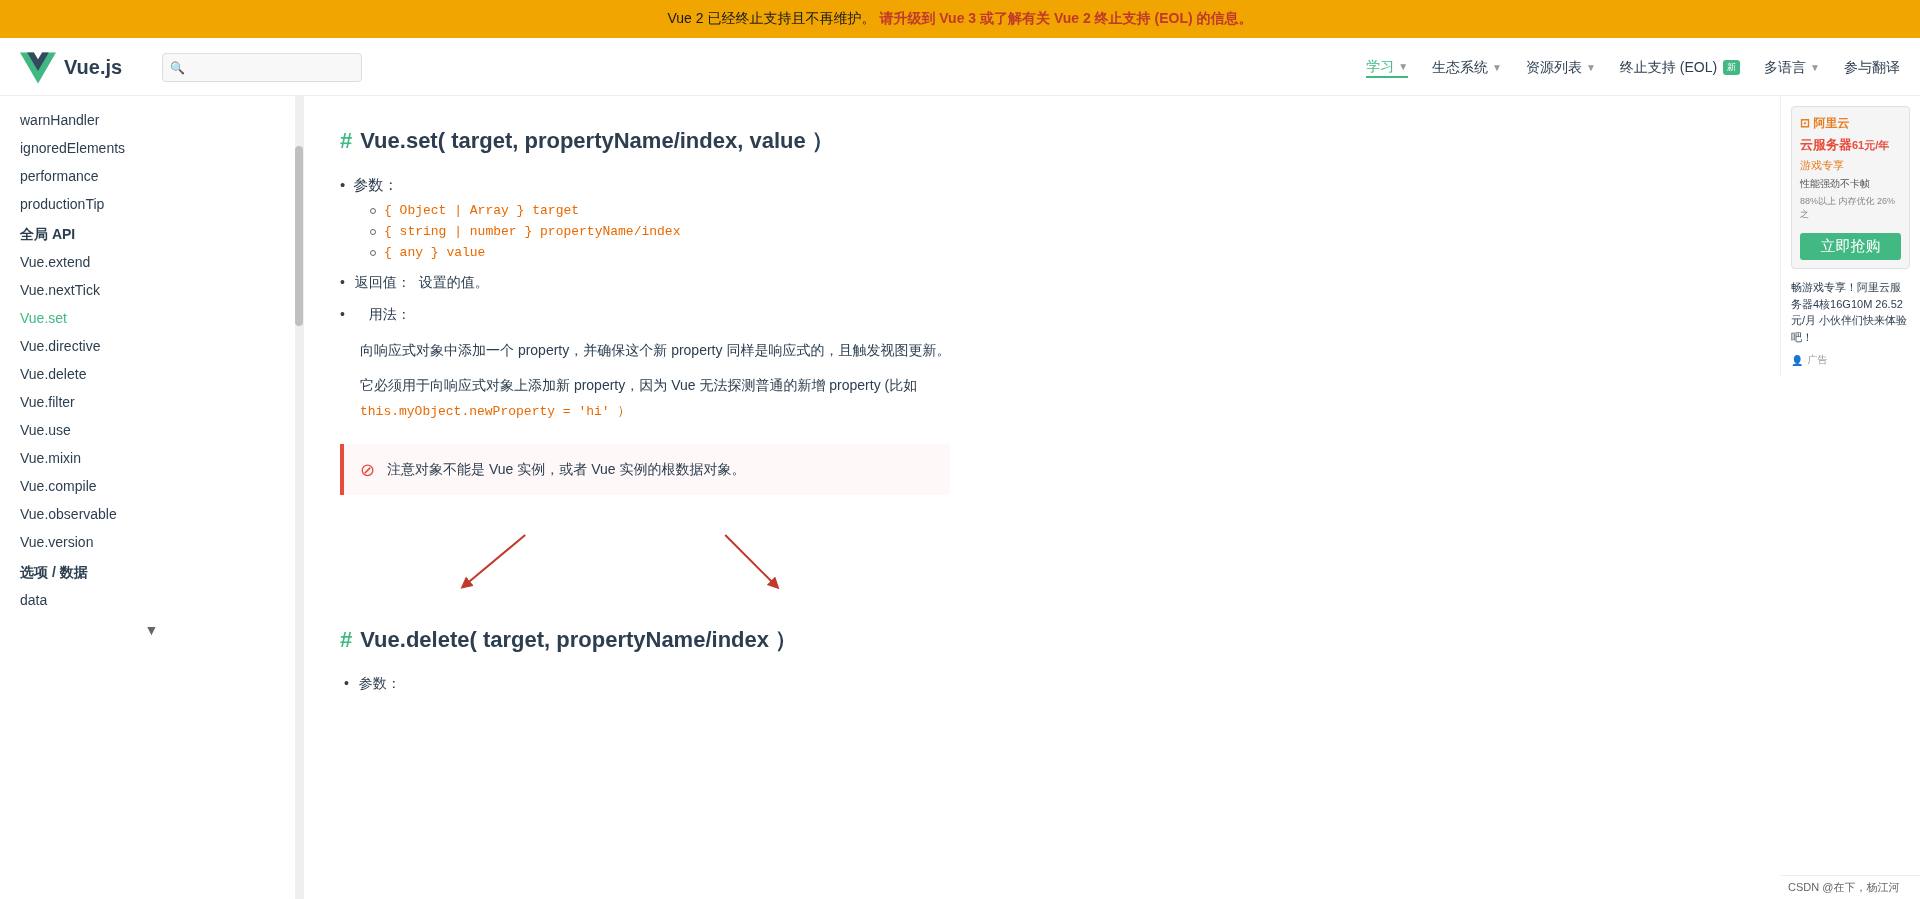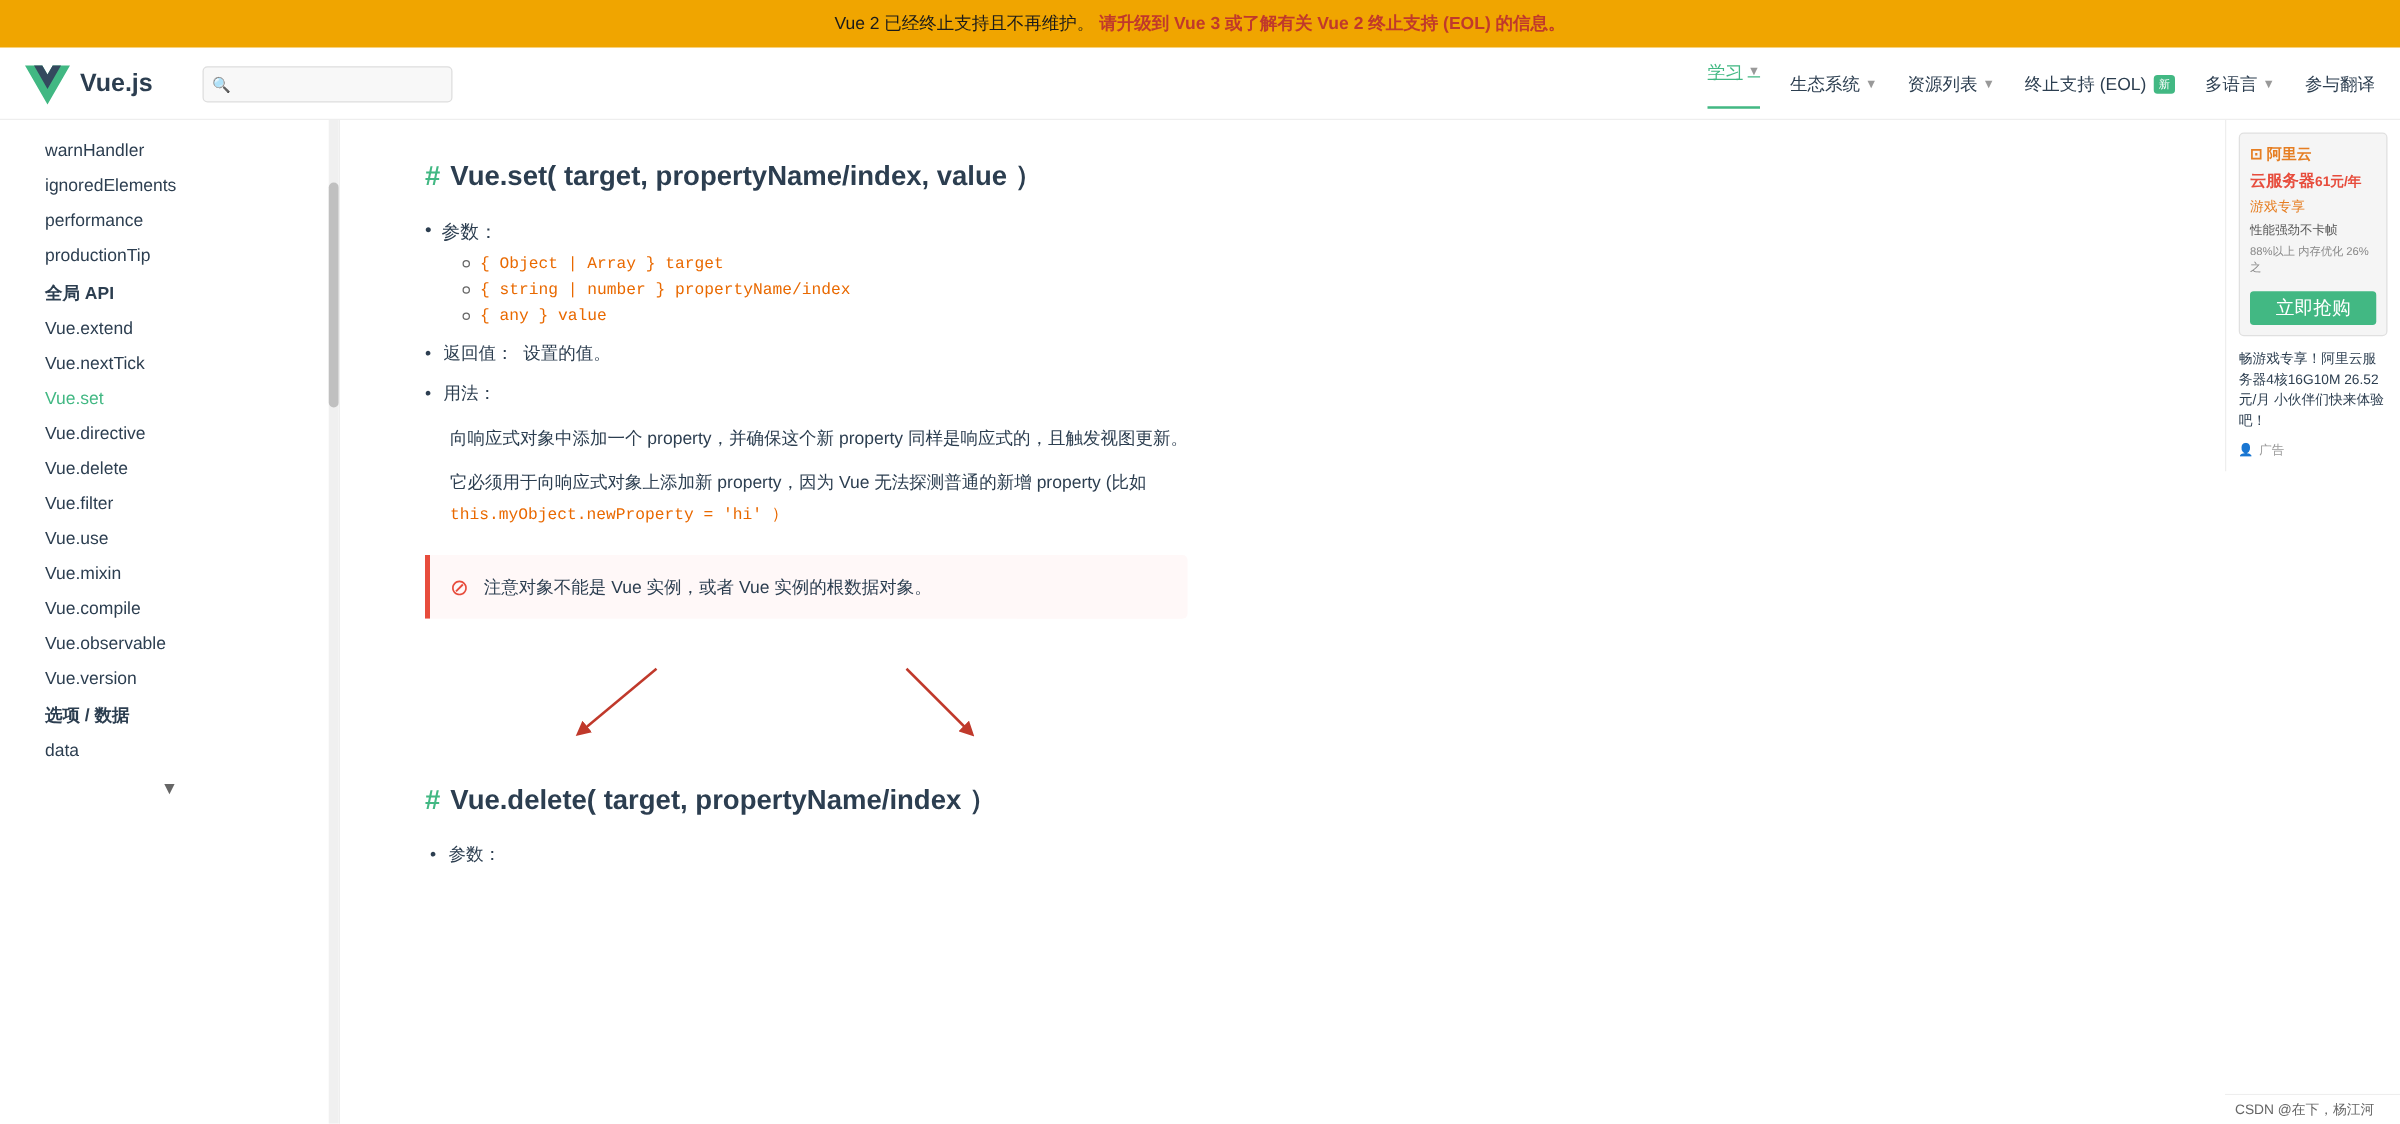--- a/index.html
+++ b/index.html
@@ -77,22 +77,21 @@
       font-size: 14px;
       color: #2c3e50;
       display: flex;
       align-items: center;
       gap: 4px;
       white-space: nowrap;
     }
     .nav-item.active {
       color: #42b883;
       border-bottom: 2px solid #42b883;
-      padding-bottom: 18px;
-      text-decoration: underline;
+      padding-bottom: 0;
     }
     .nav-item .badge {
       background: #42b883;
       color: white;
       font-size: 9px;
       padding: 1px 4px;
       border-radius: 3px;
       margin-left: 2px;
     }
     .nav-chevron { font-size: 10px; color: #999; }
@@ -101,26 +100,26 @@
     .layout {
       display: flex;
       margin-top: 96px;
     }
 
     
     .sidebar {
       position: fixed;
       top: 96px;
       left: 0;
-      width: 272px;
+      width: 304px;
       bottom: 0;
       overflow-y: auto;
       border-right: 1px solid #eee;
       background: #fff;
-      padding: 10px 16px;
+      padding: 10px 0;
     }
     .sidebar::-webkit-scrollbar { width: 6px; }
     .sidebar::-webkit-scrollbar-thumb { background: #ccc; border-radius: 3px; }
 
     .sidebar-item {
       padding: 6px 20px;
       cursor: pointer;
       font-size: 14px;
       color: #2c3e50;
       display: flex;
@@ -421,21 +420,21 @@
       </ul>
 
       <div style="margin: 14px 0;">
         <span class="bullet">•</span>
         <span style="font-weight:500; margin-left:6px;">返回值：</span>
         <span style="margin-left:4px;">设置的值。</span>
       </div>
 
       <div style="margin: 14px 0;">
         <span class="bullet">•</span>
-        <span style="font-weight:500; margin-left:6px;">用法：</span>
+        <span style="font-weight:500; margin-left:20px;">用法：</span>
       </div>
 
       <div class="desc-text">
         <span>向响应式对象中添加一个 property，并确保这个新 property 同样是响应式的，且触发视图更新。</span>
       </div>
       <div class="desc-text">
         <span>它必须用于向响应式对象上添加新 property，因为 Vue 无法探测普通的新增 property (比如</span>
         <br>
         <span class="code-inline">this.myObject.newProperty = 'hi' ）</span>
       </div>

